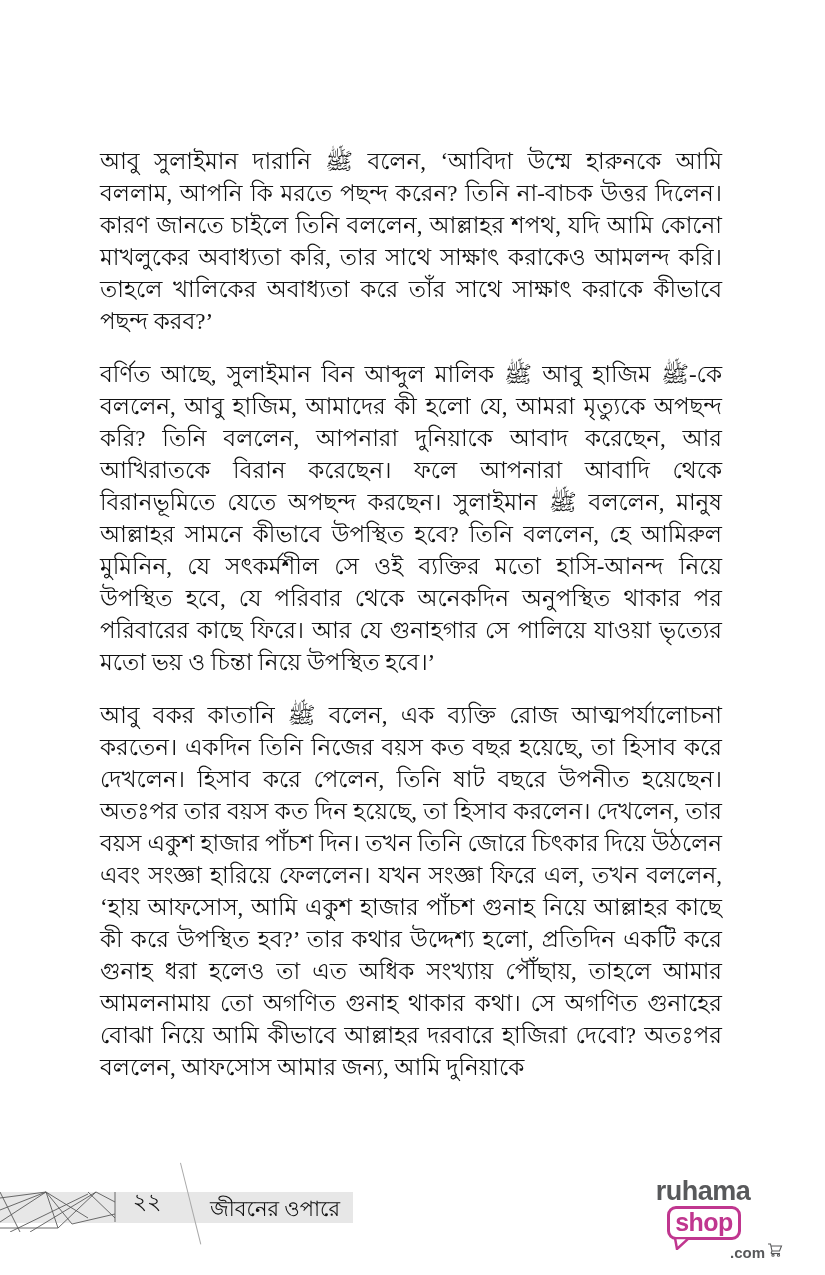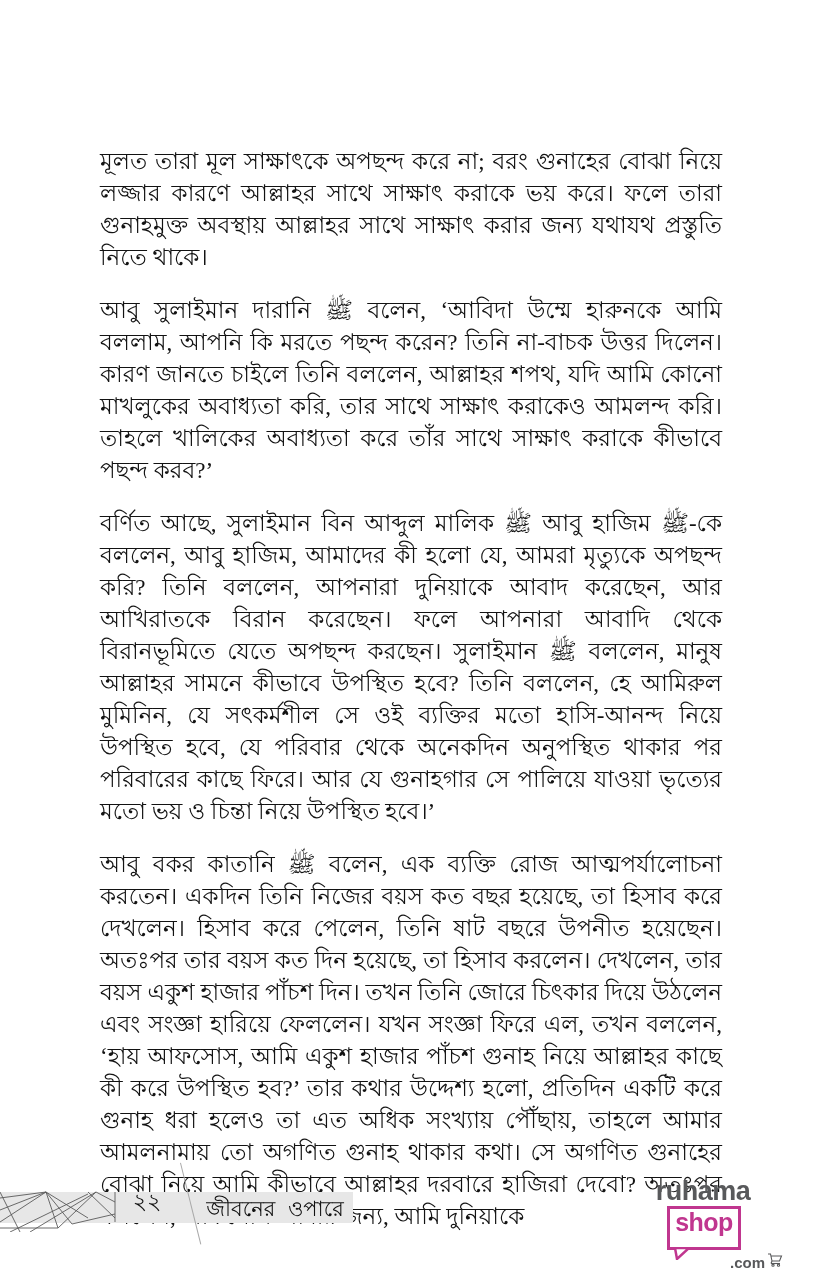--- a/index.html
+++ b/index.html
@@ -36,21 +36,21 @@
     overflow:visible;
   }
   .page-number{
     position:absolute;left:122px;top:0;width:50px;height:21px;
     display:flex;align-items:center;justify-content:center;
     font-size:22px;color:#111;
   }
   .footer-title{
     position:absolute;left:200px;top:0;width:150px;height:36px;
     display:flex;align-items:center;justify-content:center;
-    font-size:21px;color:#111;white-space:nowrap;font-family:Liberation Mono, monospace;
+    font-size:21px;color:#111;white-space:nowrap;
   }
   .diagonal-divider{
     position:absolute;
     left:180px;top:1163px;
     width:1px;height:84px;
     background:#a9a9a9;
     transform:rotate(-14deg);
     transform-origin:top left;
   }
   
@@ -61,22 +61,22 @@
     font-family:"Liberation Sans","DejaVu Sans",sans-serif;
   }
   .logo-row{display:flex;align-items:center;flex-direction:column;}
   .logo-ruhama{
     font-weight:bold;font-size:27px;letter-spacing:-0.5px;
     color:#58595b;line-height:30px;
   }
   .logo-bubble{
     position:relative;
     border:3px solid #c0368f;
-    border-radius:0;
-    padding:0 5px 12px 5px;
+    border-radius:9px;
+    padding:0 5px 2px 5px;
     margin-left:2px;
     background:#ffffff;
   }
   .logo-shop{
     font-weight:bold;font-size:25px;letter-spacing:-0.5px;
     color:#c0368f;line-height:26px;
   }
   .bubble-tail{
     position:absolute;left:4px;bottom:-11px;width:16px;height:12px;
   }
@@ -88,21 +88,20 @@
     font-weight:bold;font-size:15px;color:#58595b;line-height:15px;
   }
   .cart-icon-wrap{margin-left:2px;display:inline-block;}
 </style>
 </head>
 <body>
 
 <div class="page">
 
   <div class="text-block">
-    <p>মূলত তারা মূল সাক্ষাৎকে অপছন্দ করে না; বরং গুনাহের বোঝা নিয়ে লজ্জার কারণে আল্লাহর সাথে সাক্ষাৎ করাকে ভয় করে। ফলে তারা গুনাহমুক্ত অবস্থায় আল্লাহর সাথে সাক্ষাৎ করার জন্য যথাযথ প্রস্তুতি নিতে থাকে।</p>
     <p>আবু সুলাইমান দারানি ﷺ বলেন, ‘আবিদা উম্মে হারুনকে আমি বললাম, আপনি কি মরতে পছন্দ করেন? তিনি না-বাচক উত্তর দিলেন। কারণ জানতে চাইলে তিনি বললেন, আল্লাহর শপথ, যদি আমি কোনো মাখলুকের অবাধ্যতা করি, তার সাথে সাক্ষাৎ করাকেও আমলন্দ করি। তাহলে খালিকের অবাধ্যতা করে তাঁর সাথে সাক্ষাৎ করাকে কীভাবে পছন্দ করব?’</p>
     <p>বর্ণিত আছে, সুলাইমান বিন আব্দুল মালিক ﷺ আবু হাজিম ﷺ-কে বললেন, আবু হাজিম, আমাদের কী হলো যে, আমরা মৃত্যুকে অপছন্দ করি? তিনি বললেন, আপনারা দুনিয়াকে আবাদ করেছেন, আর আখিরাতকে বিরান করেছেন। ফলে আপনারা আবাদি থেকে বিরানভূমিতে যেতে অপছন্দ করছেন। সুলাইমান ﷺ বললেন, মানুষ আল্লাহর সামনে কীভাবে উপস্থিত হবে? তিনি বললেন, হে আমিরুল মুমিনিন, যে সৎকর্মশীল সে ওই ব্যক্তির মতো হাসি-আনন্দ নিয়ে উপস্থিত হবে, যে পরিবার থেকে অনেকদিন অনুপস্থিত থাকার পর পরিবারের কাছে ফিরে। আর যে গুনাহগার সে পালিয়ে যাওয়া ভৃত্যের মতো ভয় ও চিন্তা নিয়ে উপস্থিত হবে।’</p>
     <p>আবু বকর কাতানি ﷺ বলেন, এক ব্যক্তি রোজ আত্মপর্যালোচনা করতেন। একদিন তিনি নিজের বয়স কত বছর হয়েছে, তা হিসাব করে দেখলেন। হিসাব করে পেলেন, তিনি ষাট বছরে উপনীত হয়েছেন। অতঃপর তার বয়স কত দিন হয়েছে, তা হিসাব করলেন। দেখলেন, তার বয়স একুশ হাজার পাঁচশ দিন। তখন তিনি জোরে চিৎকার দিয়ে উঠলেন এবং সংজ্ঞা হারিয়ে ফেললেন। যখন সংজ্ঞা ফিরে এল, তখন বললেন, ‘হায় আফসোস, আমি একুশ হাজার পাঁচশ গুনাহ নিয়ে আল্লাহর কাছে কী করে উপস্থিত হব?’ তার কথার উদ্দেশ্য হলো, প্রতিদিন একটি করে গুনাহ ধরা হলেও তা এত অধিক সংখ্যায় পৌঁছায়, তাহলে আমার আমলনামায় তো অগণিত গুনাহ থাকার কথা। সে অগণিত গুনাহের বোঝা নিয়ে আমি কীভাবে আল্লাহর দরবারে হাজিরা দেবো? অতঃপর বললেন, আফসোস আমার জন্য, আমি দুনিয়াকে</p>
   </div>
 
   <div class="footer-bar">
     <div class="pattern-wrap">
       <svg width="116" height="44" viewBox="0 0 116 44" style="position:absolute;top:-4px;left:0;">
         <g stroke="#5a5a5a" stroke-width="0.9" fill="none">
           <line x1="0" y1="22" x2="46" y2="4"></line>

